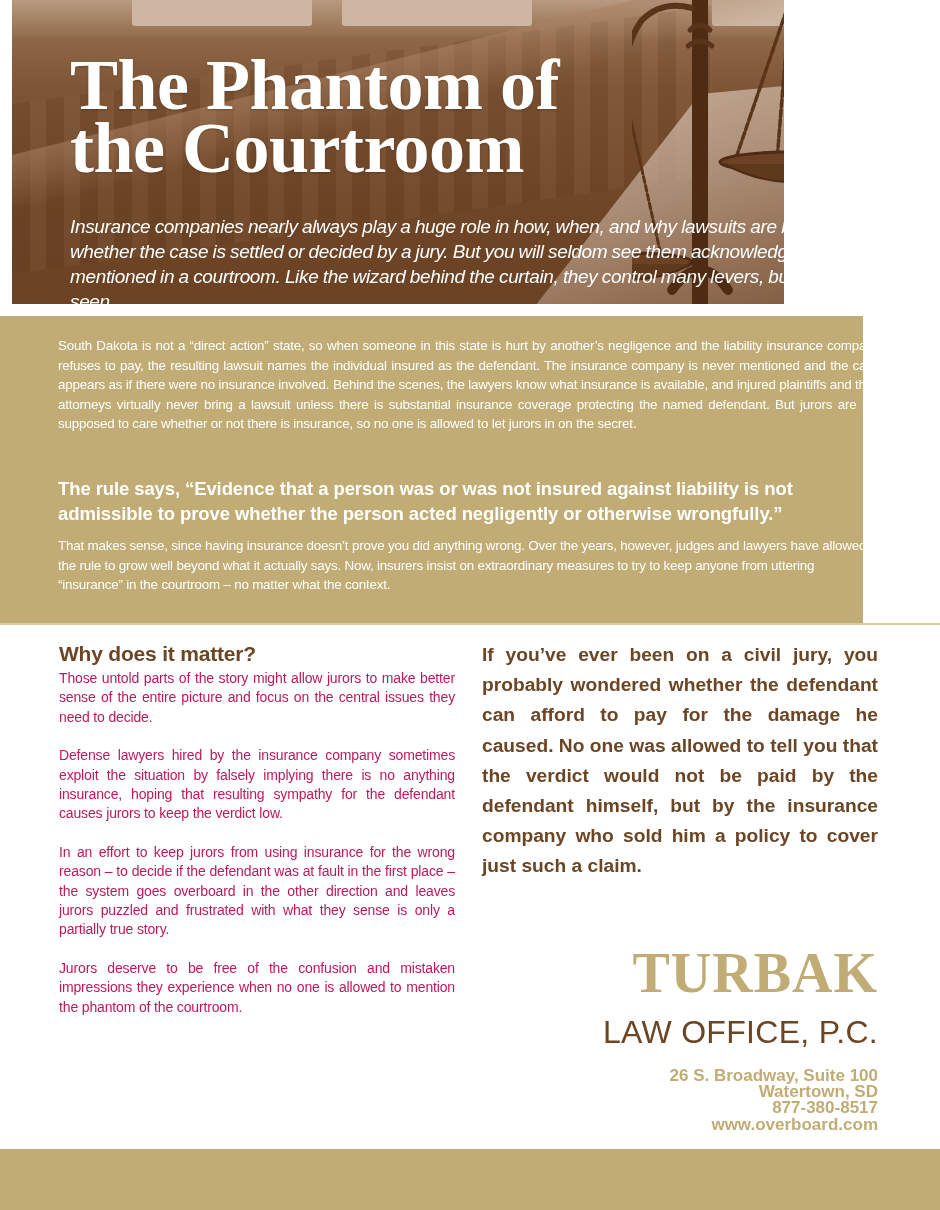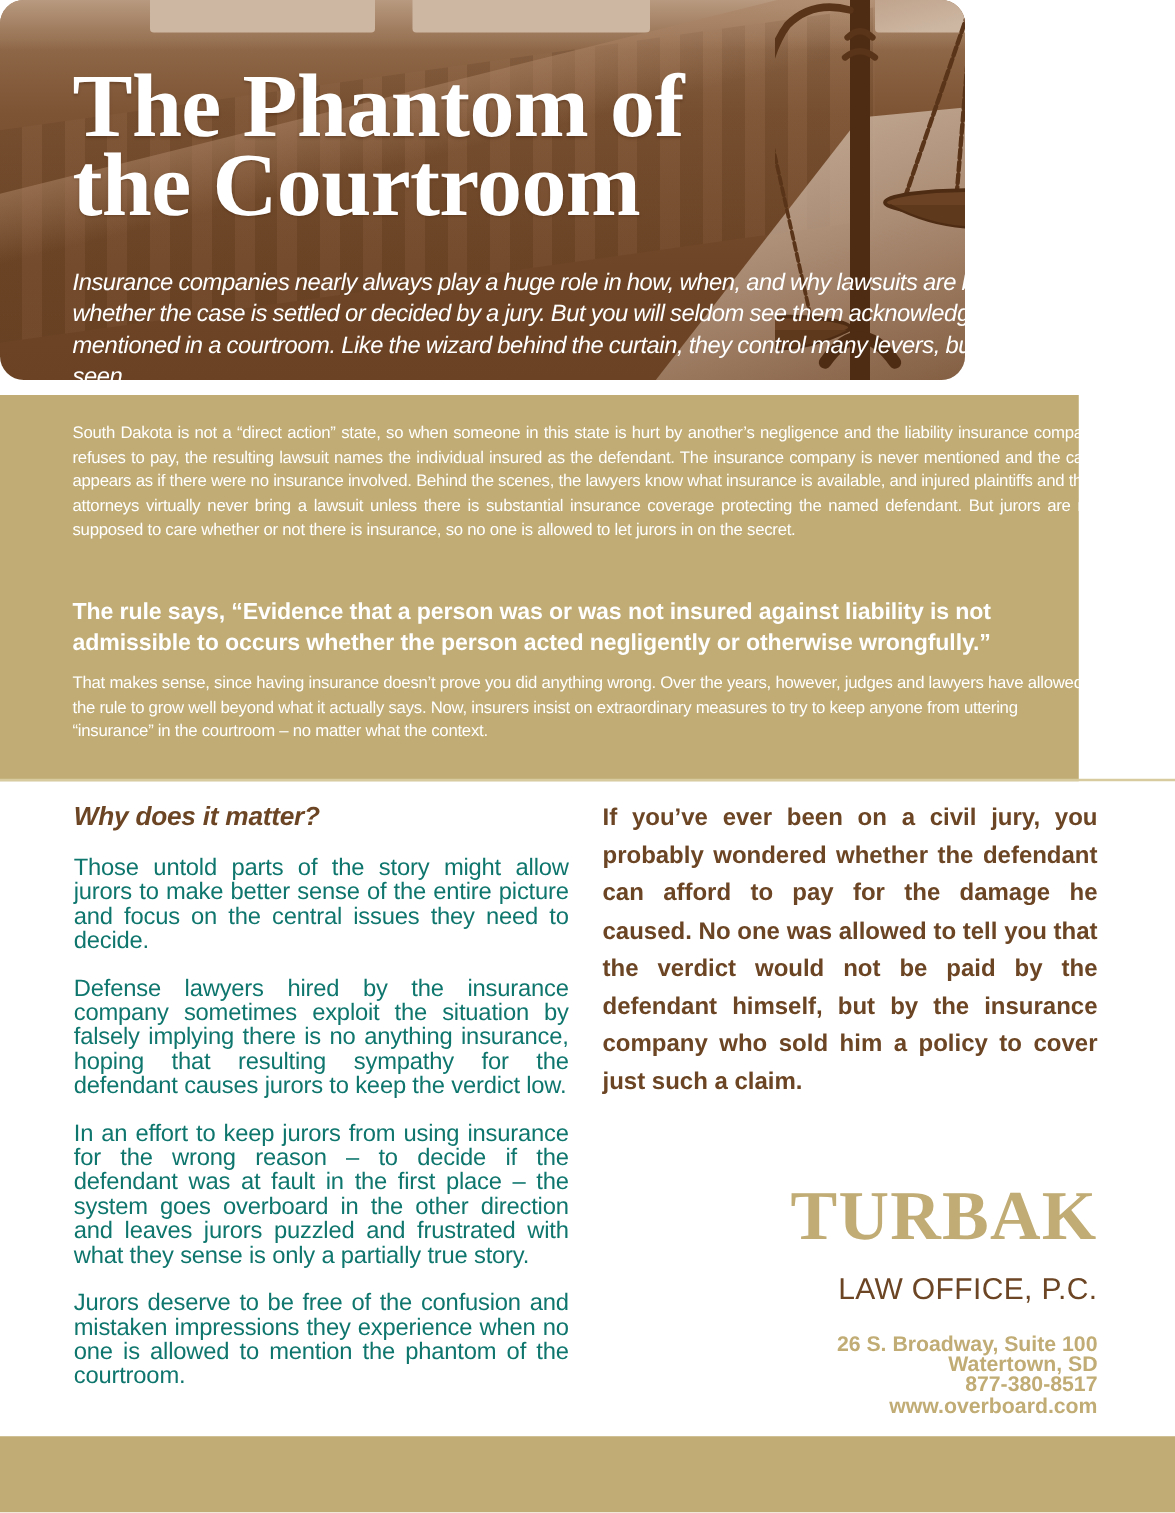--- a/index.html
+++ b/index.html
@@ -2,23 +2,22 @@
 <html><head>
 <meta charset="utf-8">
 <style>
   html, body { margin: 0; padding: 0; }
   body {
     width: 940px; height: 1210px; overflow: hidden; background: #ffffff;
     font-family: "Liberation Sans", sans-serif; position: relative;
   }
   
   .hero {
-    position: absolute; left: 0; top: 0; width: 772px; height: 304px; overflow: hidden;
+    position: absolute; left: 12px; top: 0; width: 772px; height: 304px; overflow: hidden;
     background: linear-gradient(180deg, #9a7556 0%, #7d5434 30%, #6e4526 70%, #6b4324 100%);
-    border-radius: 19px;
   }
   .hero .bg-layer { position: absolute; inset: 0; }
   .hero .ceiling {
     position: absolute; left: 0; top: 0; width: 940px; height: 40px;
     background: linear-gradient(180deg, #b89a80 0%, #a07c5e 60%, rgba(120,84,55,0) 100%);
   }
   .hero .window {
     position: absolute; top: 0; height: 26px; background: #cdb7a3; border-radius: 0 0 3px 3px;
   }
   .hero .pew-rows {
@@ -53,41 +52,40 @@
     position: absolute; left: 0; top: 316px; width: 863px; height: 309px; background: #c0ac74;
   }
   .gold-band p { margin: 0; position: absolute; left: 58px; width: 822px; color: #ffffff; }
   .band-para-1 { top: 20px; font-size: 13.4px; line-height: 19.6px; letter-spacing: -0.2px; text-align: justify; }
   .band-quote { top: 160px; font-size: 18.5px; line-height: 25px; font-weight: bold; letter-spacing: -0.1px; }
   .band-para-2 { top: 220px; font-size: 13.4px; line-height: 19.6px; letter-spacing: -0.2px; }
   .band-rule { position: absolute; left: 0; bottom: 0; width: 940px; height: 2px; background: #d8cb9f; }
   
   .left-col { position: absolute; left: 59px; top: 640px; width: 396px; color: #5a4330; }
   .section-heading {
-    margin: 0 0 17px 0; font-size: 21px; line-height: 28px; font-weight: bold; color: #6b4524;
+    margin: 0 0 1px 0; font-size: 21px; line-height: 28px; font-weight: bold; color: #6b4524;
     letter-spacing: -0.2px;
-    font-style: italic;
   }
   .left-col p {
-    margin: 0 0 19px 0; font-size: 19px; line-height: 19.4px; text-align: justify;
-    letter-spacing: -0.15px; color: #0f766e;
+    margin: 0 0 19px 0; font-size: 14px; line-height: 19.4px; text-align: justify;
+    letter-spacing: -0.15px; color: #be185d;
   }
   .right-col { position: absolute; left: 482px; top: 640px; width: 396px; }
   .callout {
     margin: 0; font-size: 19.2px; line-height: 30.2px; font-weight: bold; color: #6b4524;
     text-align: justify; letter-spacing: 0px;
   }
   
   .logo { position: absolute; right: 62px; top: 944px; text-align: right; }
   .logo-name {
     font-family: "Liberation Serif", "DejaVu Serif", serif; font-weight: bold;
     font-size: 56px; line-height: 58px; color: #c0ac74; letter-spacing: 1px;
   }
   .logo-sub {
-    font-size: 24px; line-height: 36px; color: #6b4524; margin-top: 12px; letter-spacing: 0.3px;
+    font-size: 32px; line-height: 36px; color: #6b4524; margin-top: 12px; letter-spacing: 0.3px;
   }
   .address {
     position: absolute; right: 62px; top: 1068px; text-align: right;
     font-size: 17px; line-height: 16.2px; font-weight: bold; color: #c0ac74;
   }
   .address div { white-space: nowrap; }
   
   .footer-band { position: absolute; left: 0; top: 1149px; width: 940px; height: 61px; background: #c0ac74; }
 </style>
 </head>
@@ -130,21 +128,21 @@
 
   <h1 class="hero-title">
     <span>The Phantom of</span><br>
     <span>the Courtroom</span>
   </h1>
   <p class="hero-intro">Insurance companies nearly always play a huge role in how, when, and why lawsuits are brought, and whether the case is settled or decided by a jury. But you will seldom see them acknowledged or even mentioned in a courtroom. Like the wizard behind the curtain, they control many levers, but are never seen.</p>
 </header>
 
 <section class="gold-band">
   <p class="band-para-1">South Dakota is not a “direct action” state, so when someone in this state is hurt by another’s negligence and the liability insurance company refuses to pay, the resulting lawsuit names the individual insured as the defendant. The insurance company is never mentioned and the case appears as if there were no insurance involved. Behind the scenes, the lawyers know what insurance is available, and injured plaintiffs and their attorneys virtually never bring a lawsuit unless there is substantial insurance coverage protecting the named defendant. But jurors are not supposed to care whether or not there is insurance, so no one is allowed to let jurors in on the secret.</p>
-  <p class="band-quote">The rule says, “Evidence that a person was or was not insured against liability is not admissible to occurs whether the person acted negligently or otherwise wrongfully.”</p>
+  <p class="band-quote">The rule says, “Evidence that a person was or was not insured against liability is not admissible to prove whether the person acted negligently or otherwise wrongfully.”</p>
   <p class="band-para-2">That makes sense, since having insurance doesn’t prove you did anything wrong. Over the years, however, judges and lawyers have allowed the rule to grow well beyond what it actually says. Now, insurers insist on extraordinary measures to try to keep anyone from uttering “insurance” in the courtroom – no matter what the context.</p>
   <div class="band-rule"></div>
 </section>
 
 <section class="left-col">
   <h2 class="section-heading">Why does it matter?</h2>
   <p>Those untold parts of the story might allow jurors to make better sense of the entire picture and focus on the central issues they need to decide.</p>
   <p>Defense lawyers hired by the insurance company sometimes exploit the situation by falsely implying there is no anything insurance, hoping that resulting sympathy for the defendant causes jurors to keep the verdict low.</p>
   <p>In an effort to keep jurors from using insurance for the wrong reason – to decide if the defendant was at fault in the first place – the system goes overboard in the other direction and leaves jurors puzzled and frustrated with what they sense is only a partially true story.</p>
   <p>Jurors deserve to be free of the confusion and mistaken impressions they experience when no one is allowed to mention the phantom of the courtroom.</p>

